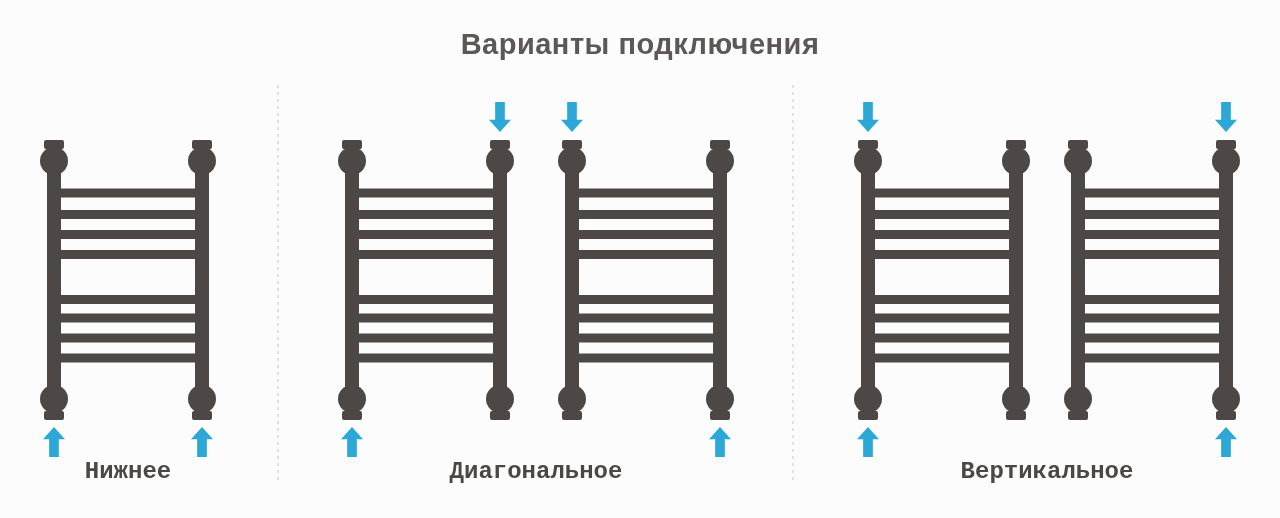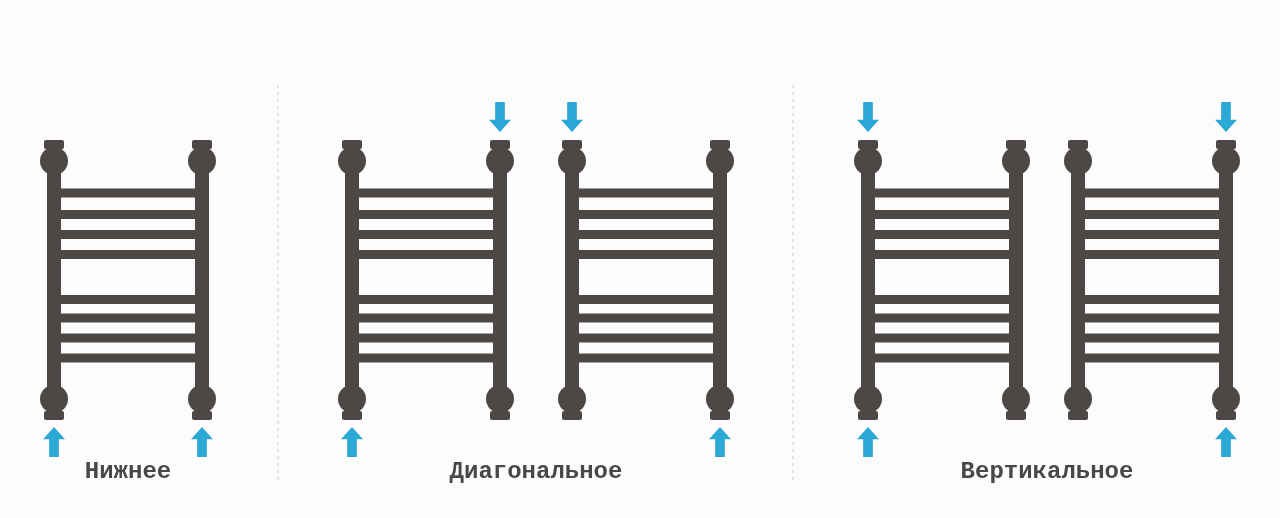--- a/index.html
+++ b/index.html
@@ -61,20 +61,21 @@
   }
   .arrow.down{
     top:102px;
     clip-path:polygon(50% 100%,100% 59%,72% 59%,72% 0,28% 0,28% 59%,0 59%);
   }
 </style>
 </head>
 <body>
 
 <div id="canvas" style="--background: #FCFCFD; --radiator: #4D4846; --arrow: #2BA8D5; --title: #5B5855; --label: #4A4745; --separator: #E2E2E5;">
+  <div class="page-title">Варианты подключения</div>
 
   <div class="divider" id="divider-1"></div>
   <div class="divider" id="divider-2"></div>
 
   <div id="figures">
       <svg viewBox="0 0 178 280" class="radiator" style="left: 39px; width: 178px; height: 280px;">
         <rect x="8" y="6" width="14" height="268" rx="3" class="part"></rect>
         <rect x="5" y="0" width="20" height="9" rx="2" class="part"></rect>
         <circle cx="15" cy="21" r="14" class="part"></circle>
         <circle cx="15" cy="259" r="14" class="part"></circle>

